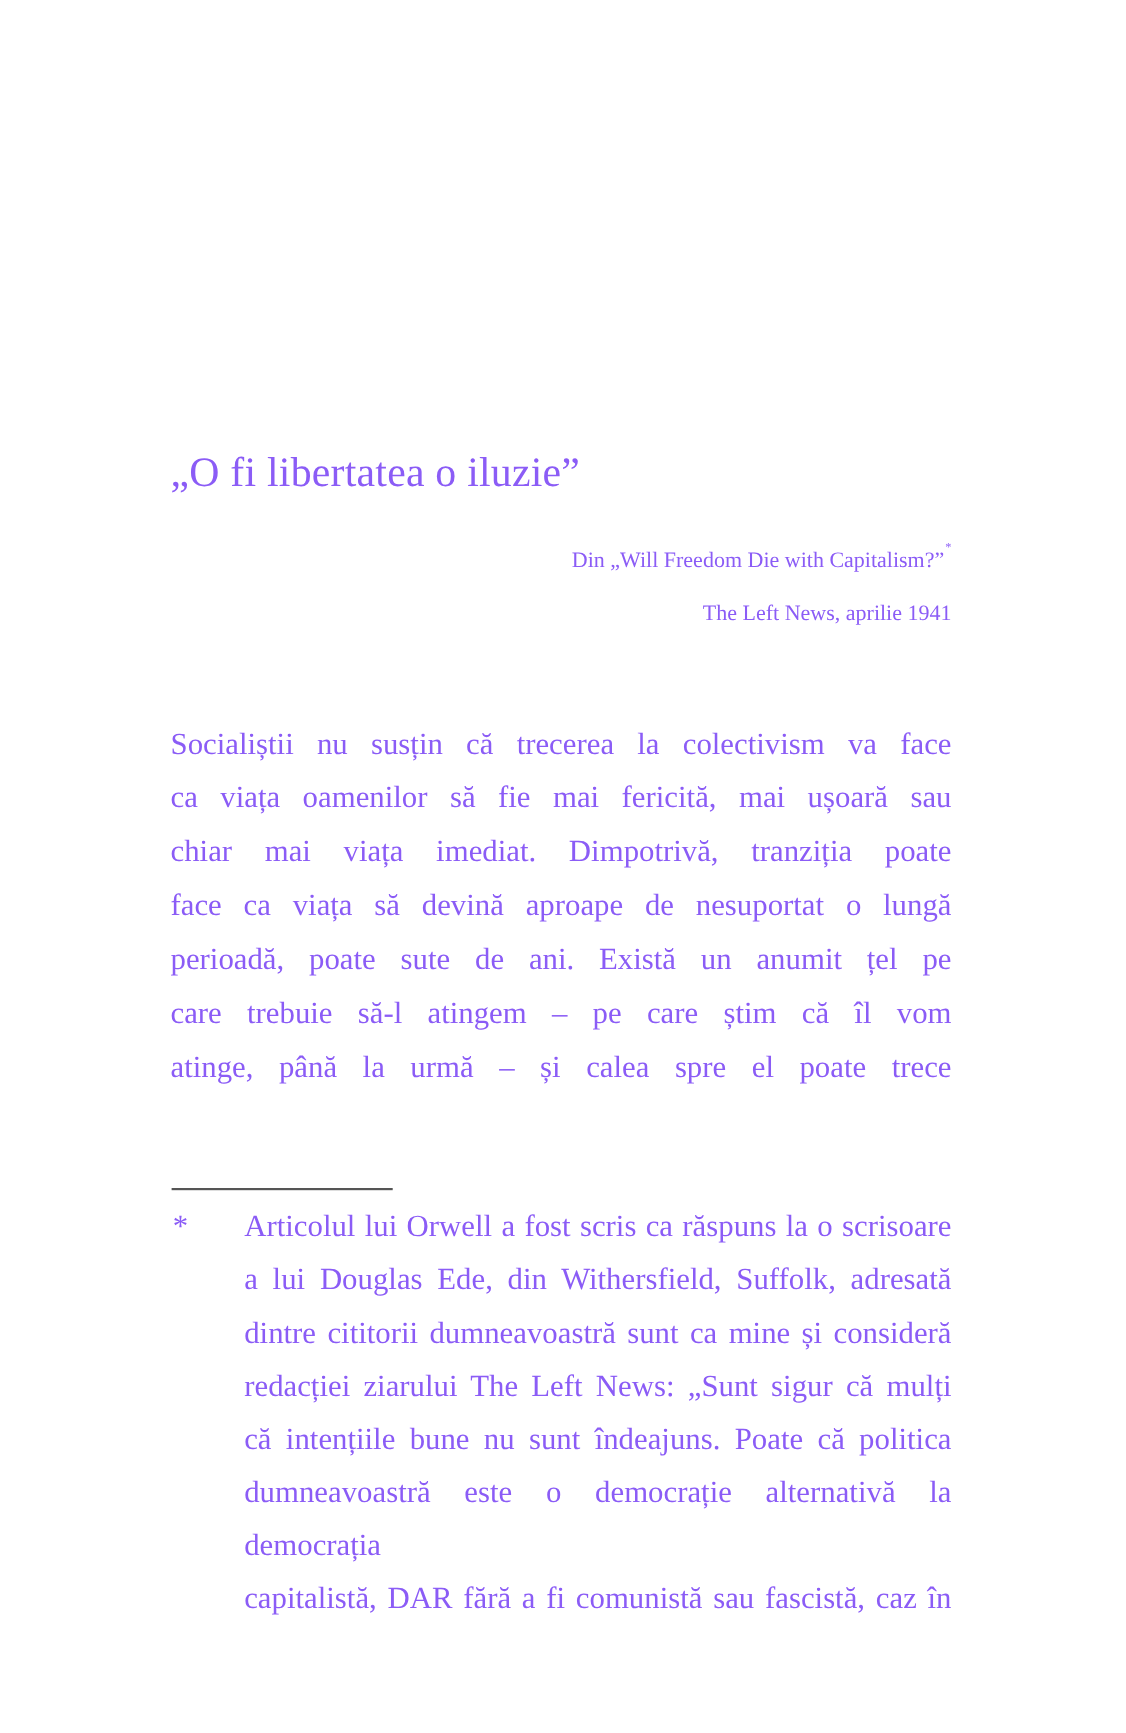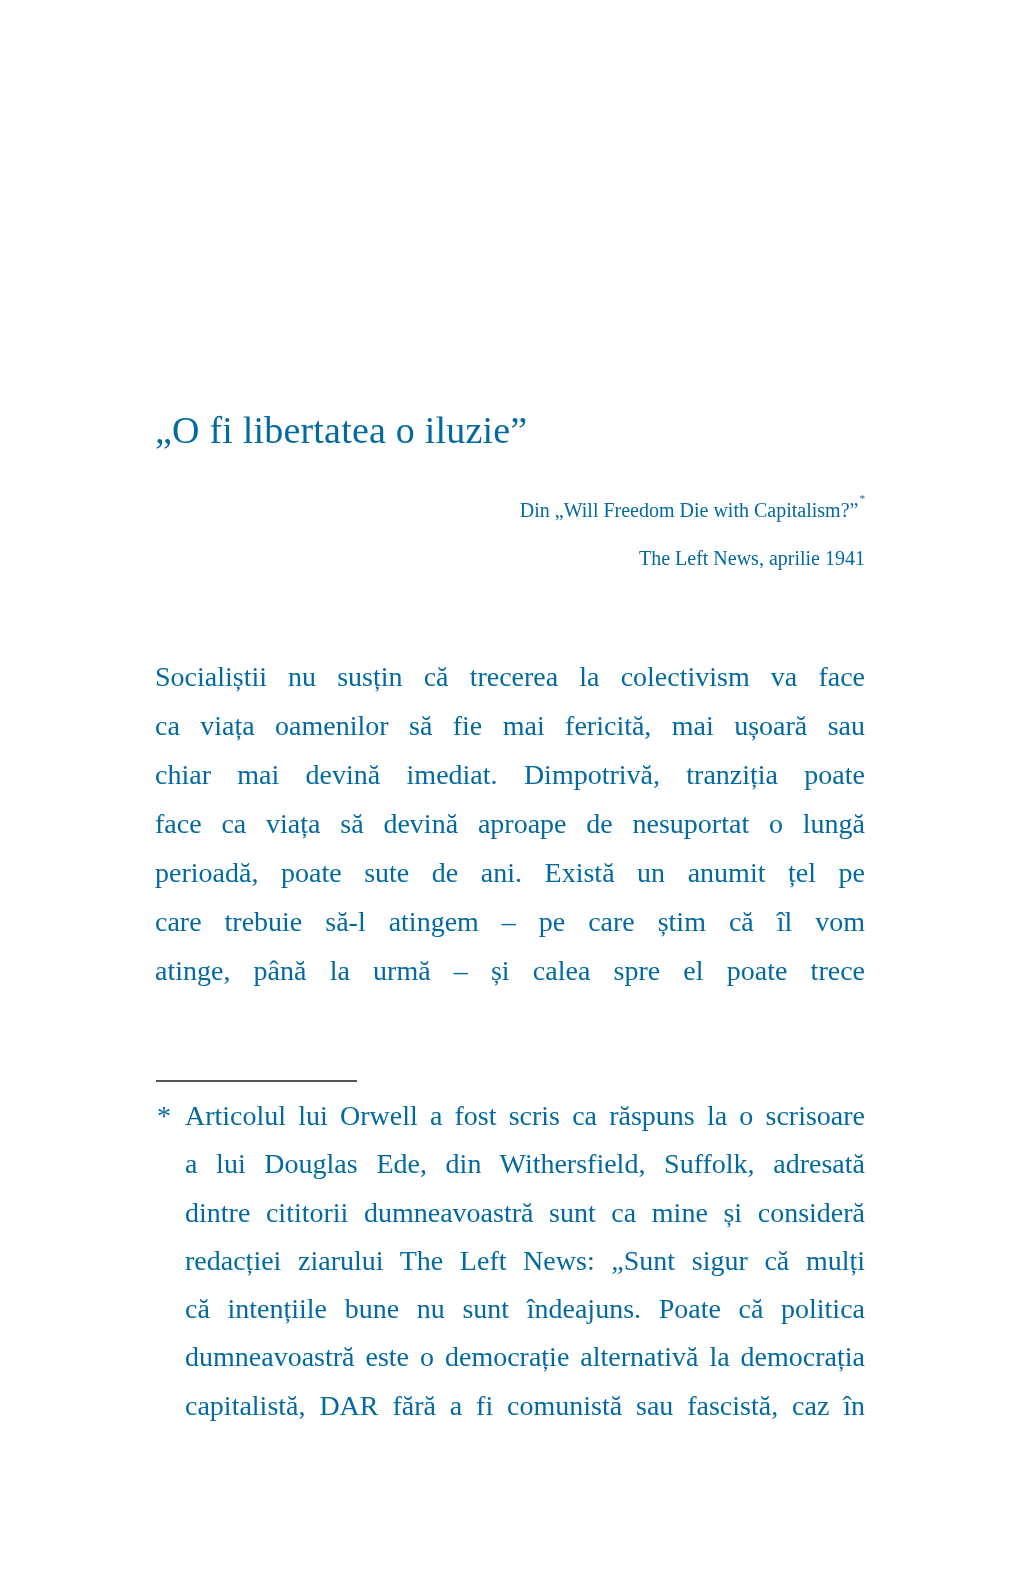--- a/index.html
+++ b/index.html
@@ -5,21 +5,21 @@
   html, body {
     margin: 0;
     padding: 0;
     background: #ffffff;
   }
   .page {
     position: relative;
     width: 888px;
     height: 1575px;
     background: #ffffff;
-    color: #0369a1;
+    color: #8b5cf6;
     font-family: "Liberation Serif", "DejaVu Serif", serif;
     overflow: hidden;
   }
   .col {
     position: absolute;
     left: 155px;
     width: 710px;
   }
   .chapter-title {
     top: 406px;
@@ -62,21 +62,21 @@
     top: 1092px;
     font-size: 28px;
   }
   .fn-marker {
     position: absolute;
     left: 2px;
     top: 0;
     line-height: 48px;
   }
   .fn-body {
-    margin-left: 30px;
+    margin-left: 67px;
   }
   .fline {
     line-height: 48.3px;
     text-align: justify;
     text-align-last: justify;
   }
   .fline-last {
     text-align-last: left;
   }
   .it {
@@ -90,21 +90,21 @@
   <div class="col chapter-title">„O fi libertatea o iluzie”</div>
 
   <div class="col subtitle-block">
     <div><span>Din „Will Freedom Die with Capitalism?”</span><sup class="note-sup">*</sup></div>
     <div><span class="it">The Left News</span><span>, aprilie 1941</span></div>
   </div>
 
   <div class="col body-block">
     <div class="bline">Socialiștii nu susțin că trecerea la colectivism va face</div>
     <div class="bline">ca viața oamenilor să fie mai fericită, mai ușoară sau</div>
-    <div class="bline"><span>chiar mai devină </span><span class="it">imediat</span><span>. Dimpotrivă, tranziția poate</span></div>
+    <div class="bline"><span>chiar mai viața </span><span class="it">imediat</span><span>. Dimpotrivă, tranziția poate</span></div>
     <div class="bline">face ca viața să devină aproape de nesuportat o lungă</div>
     <div class="bline">perioadă, poate sute de ani. Există un anumit țel pe</div>
     <div class="bline">care trebuie să-l atingem – pe care știm că îl vom</div>
     <div class="bline">atinge, până la urmă – și calea spre el poate trece</div>
   </div>
 
   <div class="fn-rule"></div>
 
   <div class="col footnote-block">
     <span class="fn-marker">*</span>

